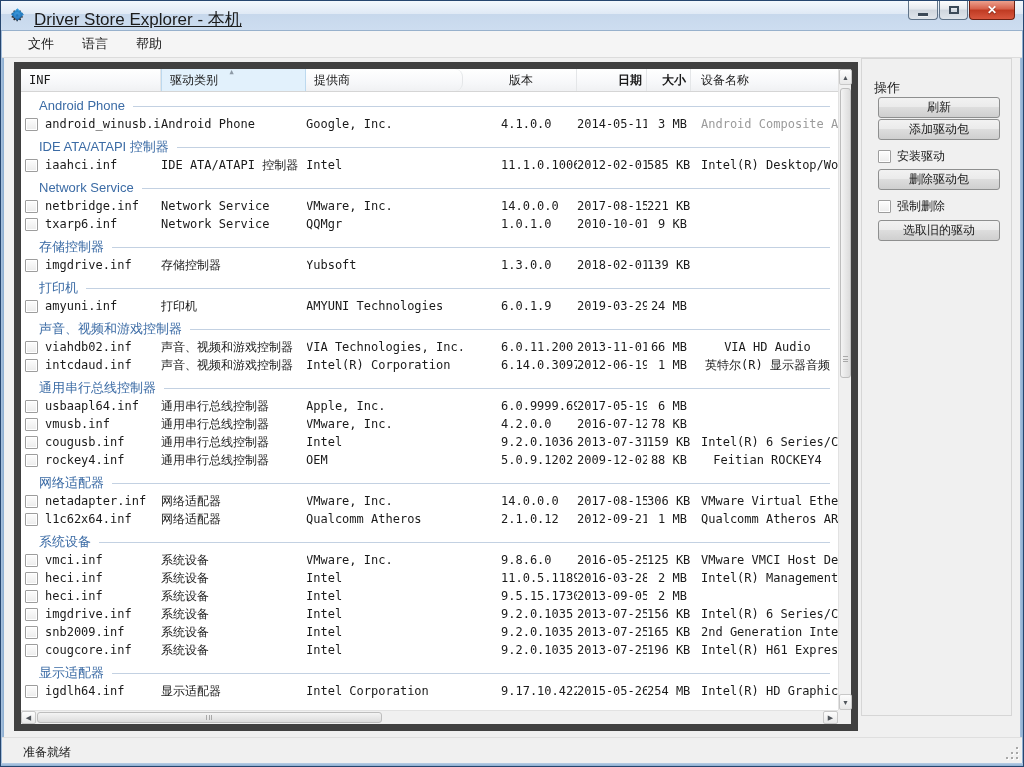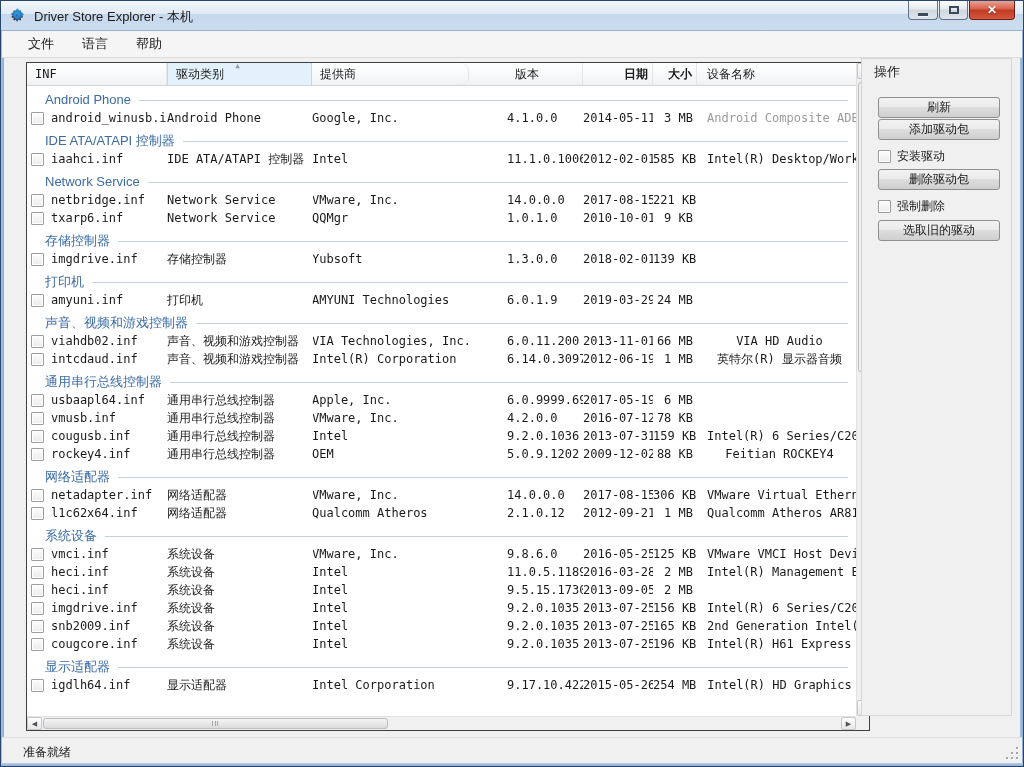--- a/index.html
+++ b/index.html
@@ -9,21 +9,21 @@
     border:1px solid #26466f; }
   
   .titlebar { position:absolute; left:0; top:0; right:0; height:30px;
     background:linear-gradient(180deg,#f3f8fd 0%,#dfe9f5 45%,#c7d8ec 46%,#cdddf0 100%);
     border-bottom:1px solid #98b1cc; }
   .app-icon { position:absolute; left:9px; top:6px; width:18px; height:18px; font-size:16px;
     line-height:18px; color:#2b2b2b; }
   .app-icon .gear { position:absolute; left:0; top:0; }
   .app-icon .swoosh { position:absolute; left:3px; top:3px; width:9px; height:9px;
     background:linear-gradient(135deg,#2e9fe6,#1668b5); transform:rotate(45deg); opacity:.9; }
-  .title-text { position:absolute; left:33px; top:7px; font-size:13px; color:#1c1c1c; }
+  .title-text { position:absolute; left:33px; top:7px; font-size:17px; color:#1c1c1c;text-decoration:underline; }
   .cap-btns { position:absolute; top:0; right:8px; display:flex; }
   .cap-btn { height:19px; border:1px solid #5f7388; border-top:none; margin-left:0;
     border-radius:0 0 4px 4px; background:linear-gradient(180deg,#fdfdfd,#e5e9ee 45%,#cfd6de 50%,#dfe5eb);
     display:flex; align-items:center; justify-content:center; }
   .cap-btn + .cap-btn { margin-left:1px; }
   .btn-min { width:30px; } .btn-max { width:29px; } 
   .btn-close { width:46px; background:linear-gradient(180deg,#eca08d,#d6604a 45%,#bf3a22 50%,#d8573f);
     border-color:#6e2012; }
   .glyph-min { width:10px; height:3px; background:#3c4a58; margin-top:8px;
     box-shadow:0 1px 0 rgba(255,255,255,.6); }
@@ -36,22 +36,22 @@
   .frame-bottom { position:absolute; left:0; right:0; bottom:0; height:3px;
     background:linear-gradient(180deg,#b9cee6,#8fb0d2); }
   
   .menubar { position:absolute; left:1px; right:1px; top:30px; height:27px;
     background:#f5f5f5; border-bottom:1px solid #dcdcdc; display:flex; align-items:center;
     padding-left:12px; }
   .menu-item { font-size:13px; color:#1a1a1a; padding:4px 14px; }
   
   .client { position:absolute; left:3px; right:3px; top:57px; bottom:29px; background:#f0f0f0; }
   
-  .lv { position:absolute; left:22px; top:4px; width:844px; height:669px;
-    border:1px solid #404040; background:#fff; }
+  .lv { position:absolute; left:10px; top:4px; width:844px; height:669px;
+    border:7px solid #404040; background:#fff; }
   .lv-main { position:absolute; left:0; top:0; right:13px; bottom:14px; overflow:hidden; }
   .lv-header { display:flex; height:23px;
     background:linear-gradient(180deg,#ffffff,#f7f8fa 60%,#f0f1f3);
     border-bottom:1px solid #d5d5d5; font-family:"DejaVu Sans Mono", monospace;
     font-size:12px; color:#1a1a1a; }
   .hcell { display:flex; align-items:center; padding:0 4px 0 8px;
     border-right:1px solid #e4e6e8; position:relative; white-space:nowrap; overflow:hidden; }
   .hcell.sorted { background:#e2f1fc; border-left:1px solid #bcd9ef; border-right:1px solid #bcd9ef; }
   .sort-arrow { position:absolute; top:0px; left:50%; margin-left:-4px; font-size:7px;
     color:#8d9aa6; line-height:7px; }
@@ -94,21 +94,21 @@
   .hsb-left { left:0; } .hsb-right { right:0; }
   .h-thumb { position:absolute; top:1px; height:11px; left:16px; width:345px;
     background:linear-gradient(180deg,#f4f4f4,#dcdcdc); border:1px solid #bdbdbd; border-radius:3px; }
   .h-grip { position:absolute; top:2px; bottom:2px; left:168px; width:6px;
     border-left:1px solid #a8a8a8; border-right:1px solid #a8a8a8;
     background:linear-gradient(90deg,transparent 2px,#a8a8a8 2px,#a8a8a8 3px,transparent 3px); }
   .sb-corner { position:absolute; right:0; bottom:0; width:13px; height:14px; background:#f0f0f0; }
   
   .panel { position:absolute; left:857px; top:0; width:151px; height:658px;
     border:1px solid #d6d6d6; background:#f0f0f0; }
-  .panel-title { position:absolute; left:12px; top:4px; font-size:13px; color:#1a1a1a; }
+  .panel-title { position:absolute; left:12px; top:20px; font-size:13px; color:#1a1a1a; }
   .pbtn { position:absolute; left:16px; width:122px; height:21px;
     border:1px solid #8e8f8f; border-radius:3px;
     background:linear-gradient(180deg,#f2f2f2,#ebebeb 45%,#dddddd 50%,#cfcfcf);
     font-size:12px; color:#1a1a1a; display:flex; align-items:center; justify-content:center;
     font-family:"Liberation Sans", sans-serif; }
   .pcheck { position:absolute; left:16px; height:14px; display:flex; align-items:center;
     font-size:12px; color:#1a1a1a; }
   .pcheck .cb { margin:0 6px 0 0; }
   
   .statusbar { position:absolute; left:1px; right:1px; bottom:3px; height:26px;

